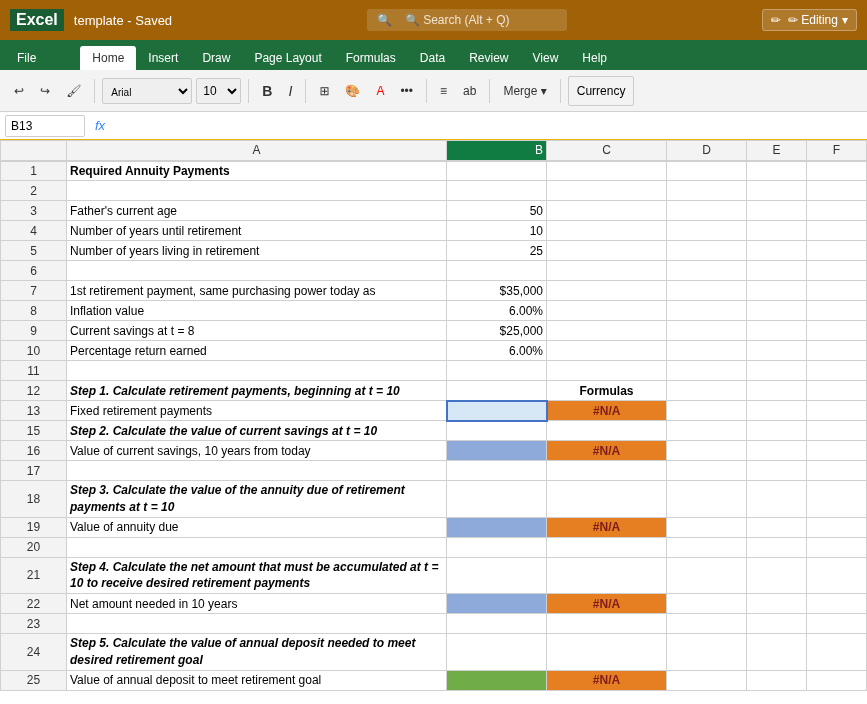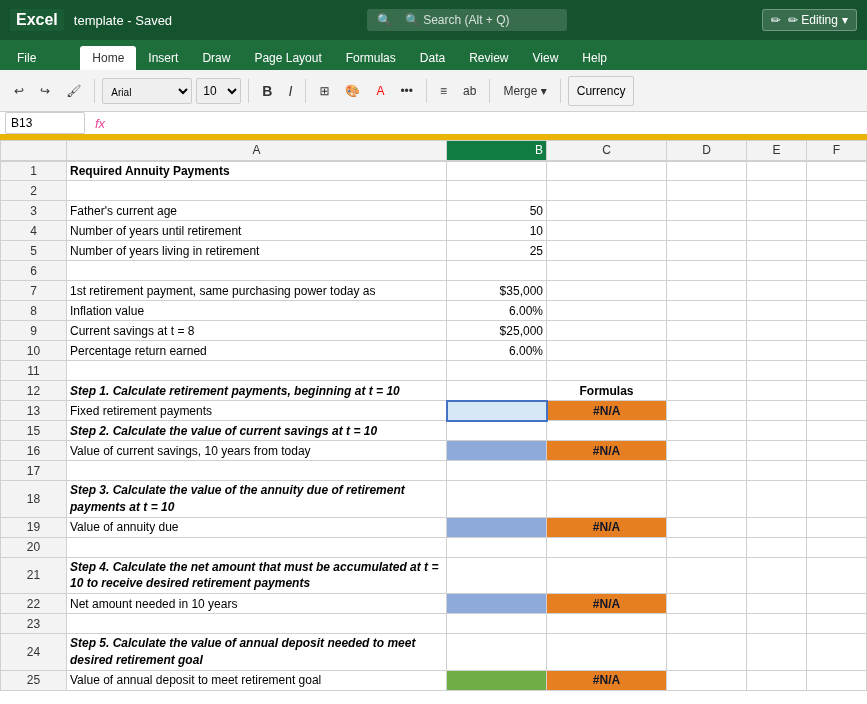--- a/index.html
+++ b/index.html
@@ -1,20 +1,20 @@
 <!DOCTYPE html>
 <html><head>
   <meta charset="utf-8">
   <style>
     * { margin: 0; padding: 0; box-sizing: border-box; }
     body { font-family: 'Segoe UI', Arial, sans-serif; font-size: 12px; background: #fff; overflow: hidden; width: 867px; height: 704px; }
 
     
     #title-bar {
-      background: #14532d;
+      background: #a16207;
       color: white;
       height: 40px;
       display: flex;
       align-items: center;
       padding: 8px 10px;
       justify-content: space-between;
     }
     #title-left { display: flex; align-items: center; gap: 10px; }
     #excel-logo { font-weight: bold; font-size: 16px; color: white; background: #1a5c33; padding: 2px 6px; }
     #file-name { color: white; font-size: 13px; }
@@ -112,34 +112,34 @@
       padding: 3px 8px;
       font-size: 12px;
       height: 30px;
     }
 
     
     #formula-bar {
       display: flex;
       align-items: center;
       height: 28px;
-      border-bottom: 6px solid #eab308;
+      border-bottom: 1px solid #eab308;
       background: white;
       padding: 0 5px;
       gap: 5px;
     }
     #cell-ref {
       width: 80px;
       border: 1px solid #ccc;
       border-radius: 2px;
       padding: 2px 5px;
       font-size: 12px;
       height: 22px;
     }
-    #fx-label { color: #ec4899; font-size: 13px; font-style: italic; padding: 0 5px; }
+    #fx-label { color: #3b82f6; font-size: 13px; font-style: italic; padding: 0 5px; }
     #formula-input {
       flex: 1;
       border: none;
       outline: none;
       font-size: 12px;
     }
 
     
     #spreadsheet-container {
       overflow: auto;
@@ -204,21 +204,21 @@
 
     
     .active-cell {
       background: #d6e8f5 !important;
       border: 2px solid #4472c4 !important;
     }
 
     
     .na-cell {
       background: #e67e22;
-      color: #0f172a;
+      color: #7f1d1d;
       text-align: center;
       font-weight: bold;
     }
 
     
     .blue-cell {
       background: #8eaadb;
     }
 
     

